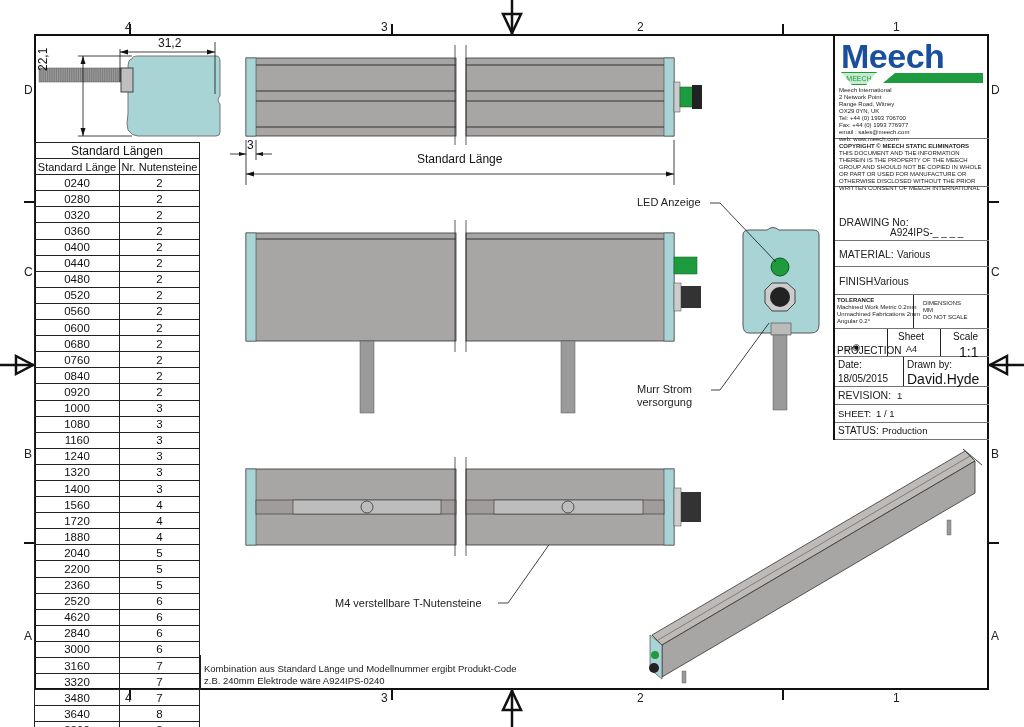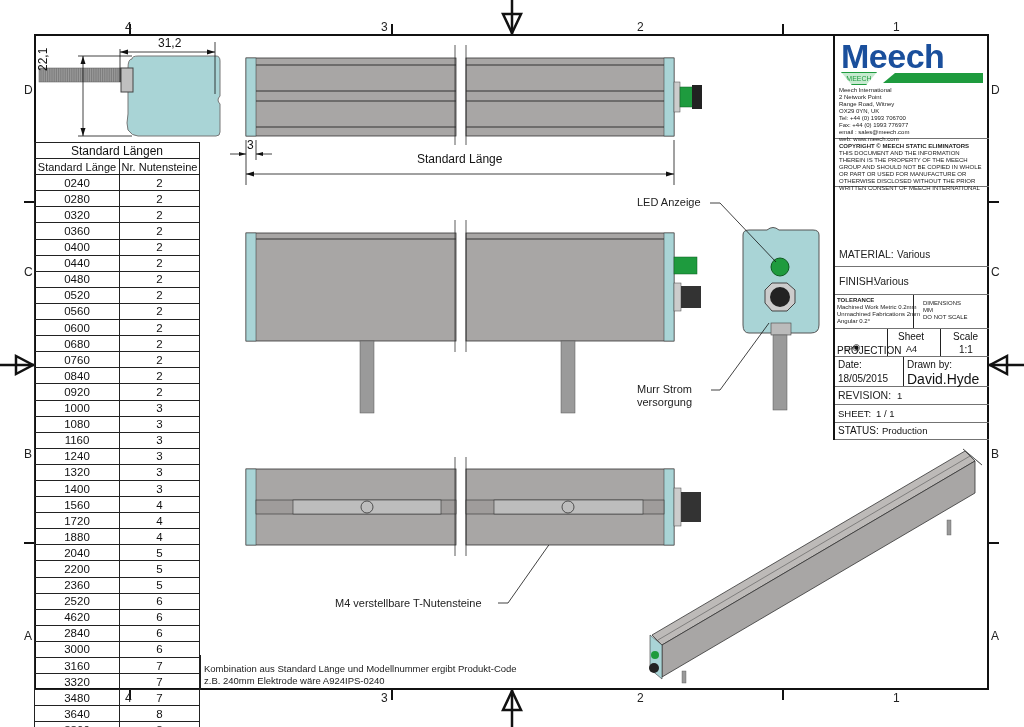--- a/index.html
+++ b/index.html
@@ -435,20 +435,24 @@
     <div class="abs tb-small" style="left:4px;top:4px" id="copy">
         <div style="font-weight: bold;">COPYRIGHT © MEECH STATIC ELIMINATORS</div>
         <div>THIS DOCUMENT AND THE INFORMATION</div>
         <div>THEREIN IS THE PROPERTY OF THE MEECH</div>
         <div>GROUP AND SHOULD NOT BE COPIED IN WHOLE</div>
         <div>OR PART OR USED FOR MANUFACTURE OR</div>
         <div>OTHERWISE DISCLOSED WITHOUT THE PRIOR</div>
         <div>WRITTEN CONSENT OF MEECH INTERNATIONAL</div>
       </div>
   </div>
+  <div class="tb-row" style="top:178px;height:28px">
+    <span class="abs tb-lbl" style="left:4px;top:3px">DRAWING No:</span>
+    <span class="abs tb-lbl" style="left:55px;top:14px;font-size:10px">A924IPS-_ _ _ _</span>
+  </div>
   <div class="tb-row" style="top:206px;height:26px">
     <span class="abs tb-lbl" style="left:4px;top:7px">MATERIAL:</span>
     <span class="abs tb-lbl" style="left:62px;top:8px;font-size:10px">Various</span>
   </div>
   <div class="tb-row" style="top:232px;height:28px">
     <span class="abs tb-lbl" style="left:4px;top:8px">FINISH:</span>
     <span class="abs tb-lbl" style="left:39px;top:8px">Various</span>
   </div>
   <div class="tb-row" style="top:260px;height:34px">
     <div class="abs" style="left:78px;top:0;width:1px;height:33px;background:#222"></div>
@@ -465,21 +469,21 @@
       </div>
   </div>
   <div class="tb-row" style="top:294px;height:28px">
     <div class="abs" style="left:52px;top:0;width:1px;height:27px;background:#222"></div>
     <div class="abs" style="left:105px;top:0;width:1px;height:27px;background:#222"></div>
     <span class="abs" style="left:2px;top:16px;font-size:10px">PROJECTION</span>
     <span class="abs" style="left:9px;top:13px;font-size:9px">▭◉</span>
     <span class="abs" style="left:63px;top:2px;font-size:10px">Sheet</span>
     <span class="abs" style="left:71px;top:15px;font-size:9px">A4</span>
     <span class="abs" style="left:118px;top:2px;font-size:10px">Scale</span>
-    <span class="abs" style="left:124px;top:15px;font-size:10px">1:1</span>
+    <span class="abs" style="left:124px;top:15px;font-size:14px">1:1</span>
   </div>
   <div class="tb-row" style="top:322px;height:30px">
     <div class="abs" style="left:68px;top:0;width:1px;height:29px;background:#222"></div>
     <span class="abs" style="left:3px;top:2px;font-size:10px">Date:</span>
     <span class="abs" style="left:3px;top:16px;font-size:10px">18/05/2015</span>
     <span class="abs" style="left:72px;top:2px;font-size:10px">Drawn by:</span>
     <span class="abs" style="left:72px;top:14px;font-size:14px">David.Hyde</span>
   </div>
   <div class="tb-row" style="top:352px;height:18px">
     <span class="abs tb-lbl" style="left:3px;top:2px">REVISION:</span>

